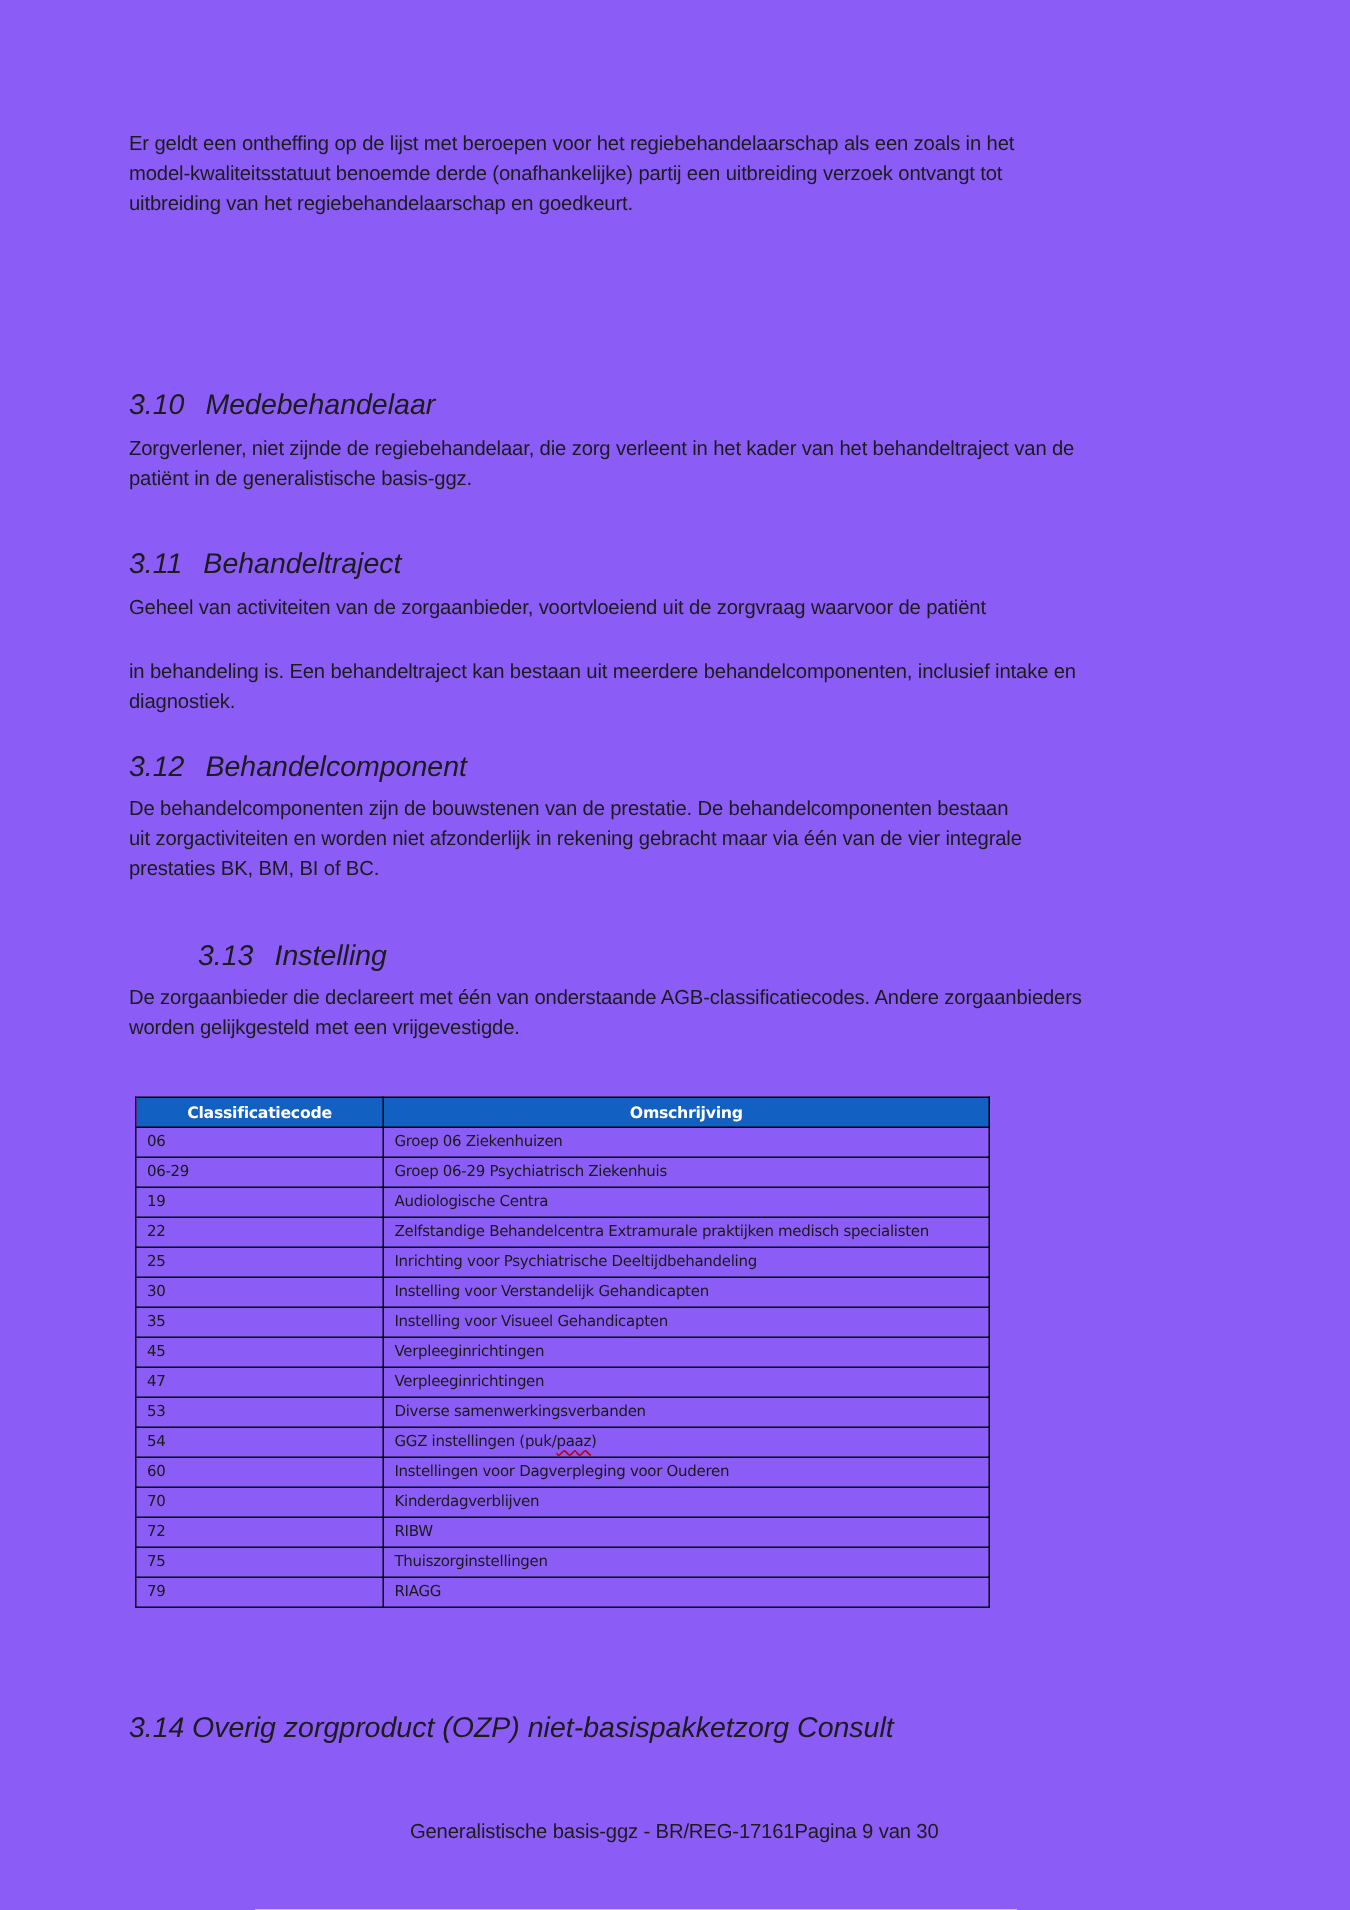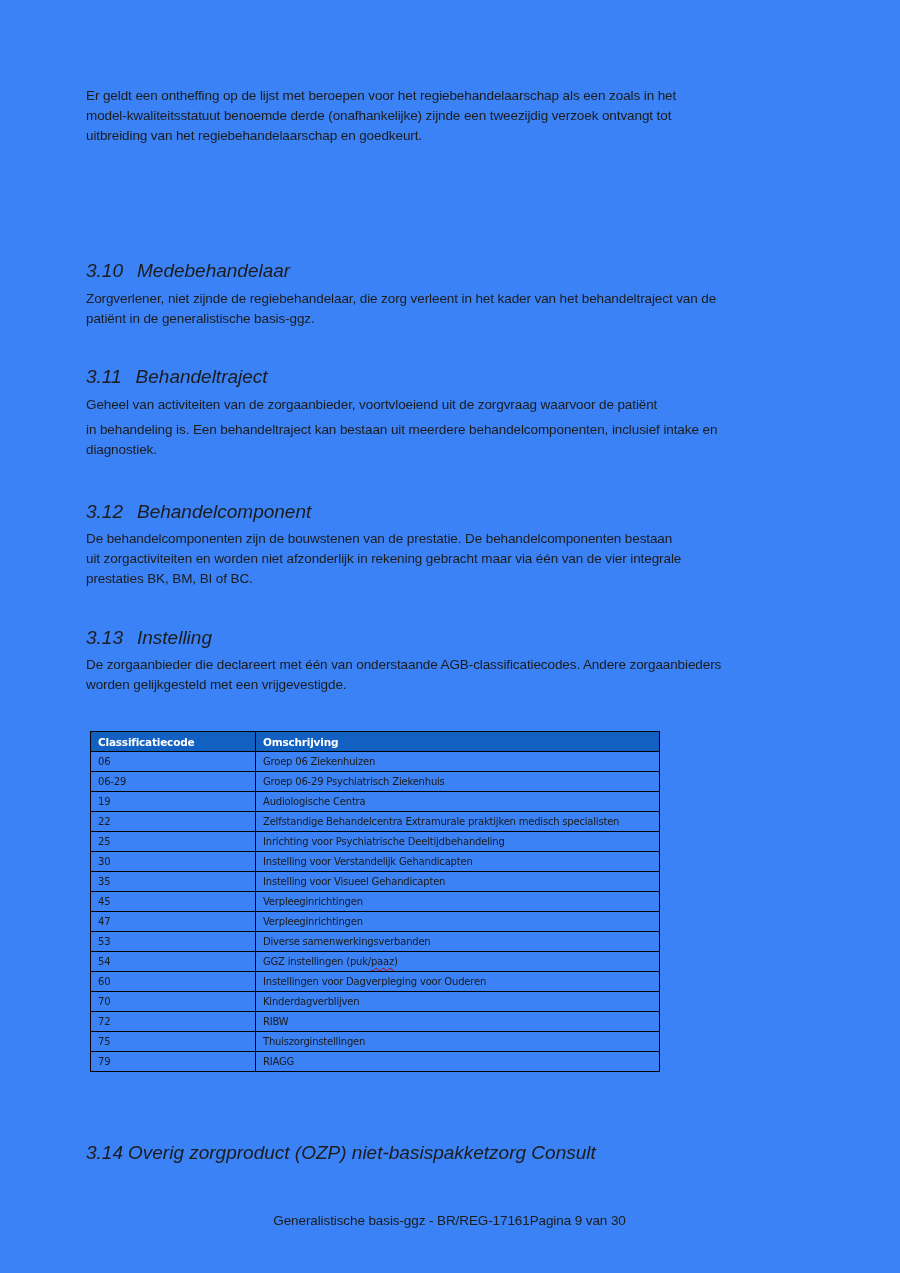--- a/index.html
+++ b/index.html
@@ -1,41 +1,41 @@
 <!DOCTYPE html>
 <html><head>
 <meta charset="utf-8">
 <style>
   html, body { margin: 0; padding: 0; background: #ffffff; }
   .page {
     position: relative;
     width: 900px;
     height: 1273px;
-    background: #3b82f6;
+    background: #8b5cf6;
     font-family: "Liberation Sans", sans-serif;
     color: #1c1c1c;
     overflow: hidden;
   }
   .block { position: absolute; left: 86px; }
   .para { font-size: 13.5px; line-height: 20px; letter-spacing: -0.1px; }
   .para .line { white-space: nowrap; }
   .heading { font-size: 19px; font-style: italic; white-space: nowrap; }
   .heading .hnum.gap-tab { margin-right: 14px; }
   .heading .hnum.gap-space { margin-right: 5px; }
 
   .pos-p1   { top: 86px; }
   .pos-p2   { top: 183px; }
   .pos-h310 { top: 260px; }
   .pos-p310 { top: 289px; }
   .pos-h311 { top: 366px; }
   .pos-p311a{ top: 395px; }
-  .pos-p311b{ top: 420px; }
+  .pos-p311b{ top: 438px; }
   .pos-h312 { top: 501px; }
   .pos-p312 { top: 529px; }
-  .pos-h313 { top: 627px; }
+  .pos-h313 { top: 627px; margin-left: 46px; }
   .pos-p313 { top: 655px; }
   .pos-table{ top: 731px; left: 90px; }
   .pos-h314 { top: 1142px; }
   .pos-footer{ top: 1213px; }
 
   table.clstable {
     border-collapse: collapse;
     width: 570px;
     font-family: "DejaVu Sans", sans-serif;
     font-size: 10px;
@@ -48,20 +48,21 @@
     height: 19px;
     padding: 0 7px;
     text-align: left;
     vertical-align: middle;
     white-space: nowrap;
     overflow: hidden;
   }
   table.clstable th {
     font-size: 10.5px;
     font-weight: bold;
+    text-align: center;
   }
   table.clstable .col-code { width: 150px; }
   .misspelled {
     text-decoration: underline;
     text-decoration-style: wavy;
     text-decoration-thickness: 1px;
     text-underline-offset: 2px;
   }
   .footer {
     width: 727px;
@@ -71,21 +72,21 @@
     letter-spacing: -0.1px;
   }
 </style>
 </head>
 <body>
 
 <div class="page">
 
   <div class="block para pos-p1">
       <div class="line">Er geldt een ontheffing op de lijst met beroepen voor het regiebehandelaarschap als een zoals in het</div>
-      <div class="line">model-kwaliteitsstatuut benoemde derde (onafhankelijke) zijnde een tweezijdig verzoek ontvangt tot</div>
+      <div class="line">model-kwaliteitsstatuut benoemde derde (onafhankelijke) partij een uitbreiding verzoek ontvangt tot</div>
       <div class="line">uitbreiding van het regiebehandelaarschap en goedkeurt.</div>
     </div>
 
 
   <div class="block heading pos-h310">
     <span class="hnum gap-tab">3.10</span><span class="htitle">Medebehandelaar</span>
   </div>
   <div class="block para pos-p310">
       <div class="line">Zorgverlener, niet zijnde de regiebehandelaar, die zorg verleent in het kader van het behandeltraject van de</div>
       <div class="line">patiënt in de generalistische basis-ggz.</div>

